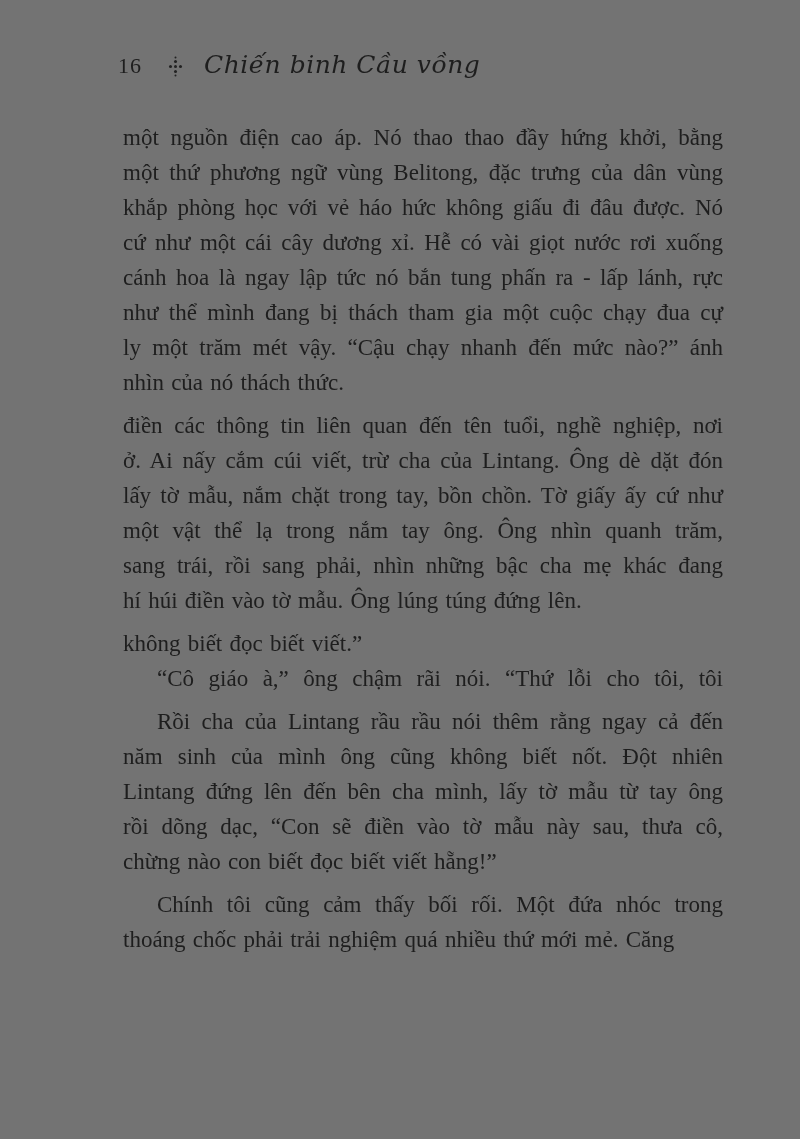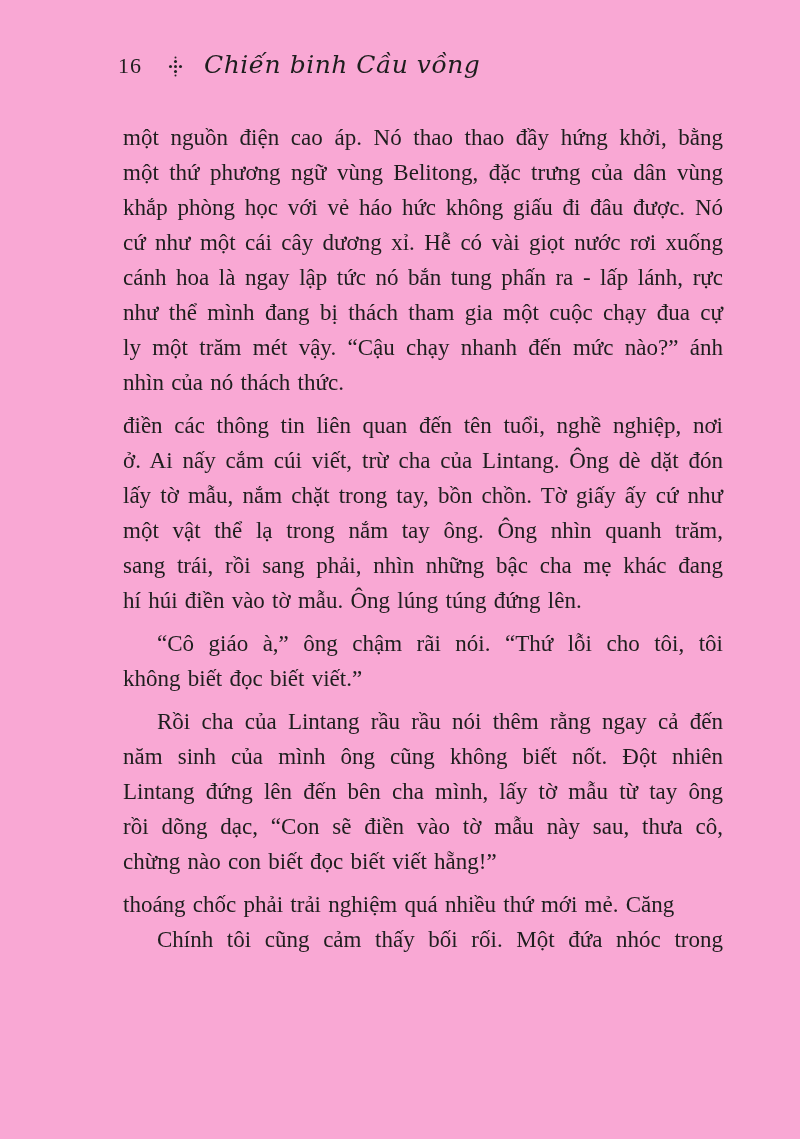--- a/index.html
+++ b/index.html
@@ -1,20 +1,20 @@
 <!DOCTYPE html>
 <html><head>
 <meta charset="utf-8">
 <style>
   html, body { margin: 0; padding: 0; }
   .page {
     position: relative;
     width: 800px;
     height: 1139px;
-    background: #f9a8d4;
+    background: #737373;
     color: #1e1e1e;
     font-family: "Liberation Serif", serif;
     overflow: hidden;
   }
   .header {
     position: absolute;
     top: 50px;
     left: 118px;
     display: flex;
     align-items: baseline;
@@ -93,28 +93,28 @@
       </div>
       <div class="paragraph">
         <div class="line just">điền các thông tin liên quan đến tên tuổi, nghề nghiệp, nơi</div>
         <div class="line just">ở. Ai nấy cắm cúi viết, trừ cha của Lintang. Ông dè dặt đón</div>
         <div class="line just">lấy tờ mẫu, nắm chặt trong tay, bồn chồn. Tờ giấy ấy cứ như</div>
         <div class="line just">một vật thể lạ trong nắm tay ông. Ông nhìn quanh trăm,</div>
         <div class="line just">sang trái, rồi sang phải, nhìn những bậc cha mẹ khác đang</div>
         <div class="line">hí húi điền vào tờ mẫu. Ông lúng túng đứng lên.</div>
       </div>
       <div class="paragraph">
+        <div class="line">không biết đọc biết viết.”</div>
         <div class="line just first-indent">“Cô giáo à,” ông chậm rãi nói. “Thứ lỗi cho tôi, tôi</div>
-        <div class="line">không biết đọc biết viết.”</div>
       </div>
       <div class="paragraph">
         <div class="line just first-indent">Rồi cha của Lintang rầu rầu nói thêm rằng ngay cả đến</div>
         <div class="line just">năm sinh của mình ông cũng không biết nốt. Đột nhiên</div>
         <div class="line just">Lintang đứng lên đến bên cha mình, lấy tờ mẫu từ tay ông</div>
         <div class="line just">rồi dõng dạc, “Con sẽ điền vào tờ mẫu này sau, thưa cô,</div>
         <div class="line">chừng nào con biết đọc biết viết hẵng!”</div>
       </div>
       <div class="paragraph">
+        <div class="line just first-indent">Chính tôi cũng cảm thấy bối rối. Một đứa nhóc trong</div>
         <div class="line">thoáng chốc phải trải nghiệm quá nhiều thứ mới mẻ. Căng</div>
-        <div class="line just first-indent">Chính tôi cũng cảm thấy bối rối. Một đứa nhóc trong</div>
       </div>
     </div>
 </div>
 
 </body></html>

